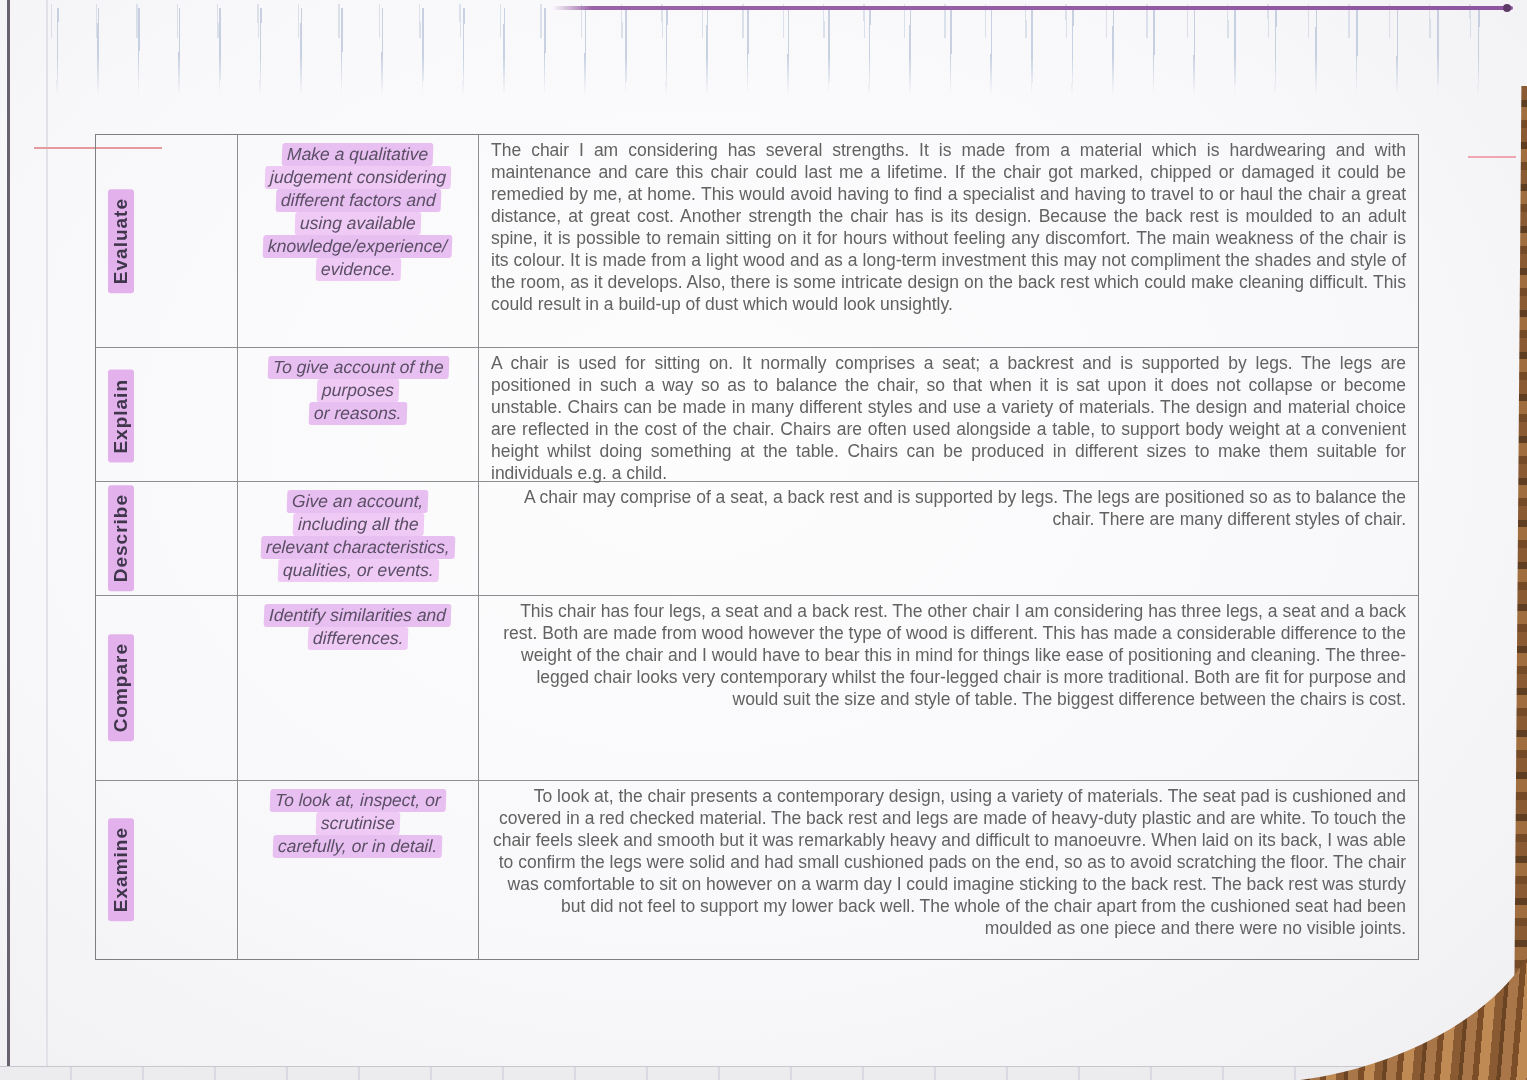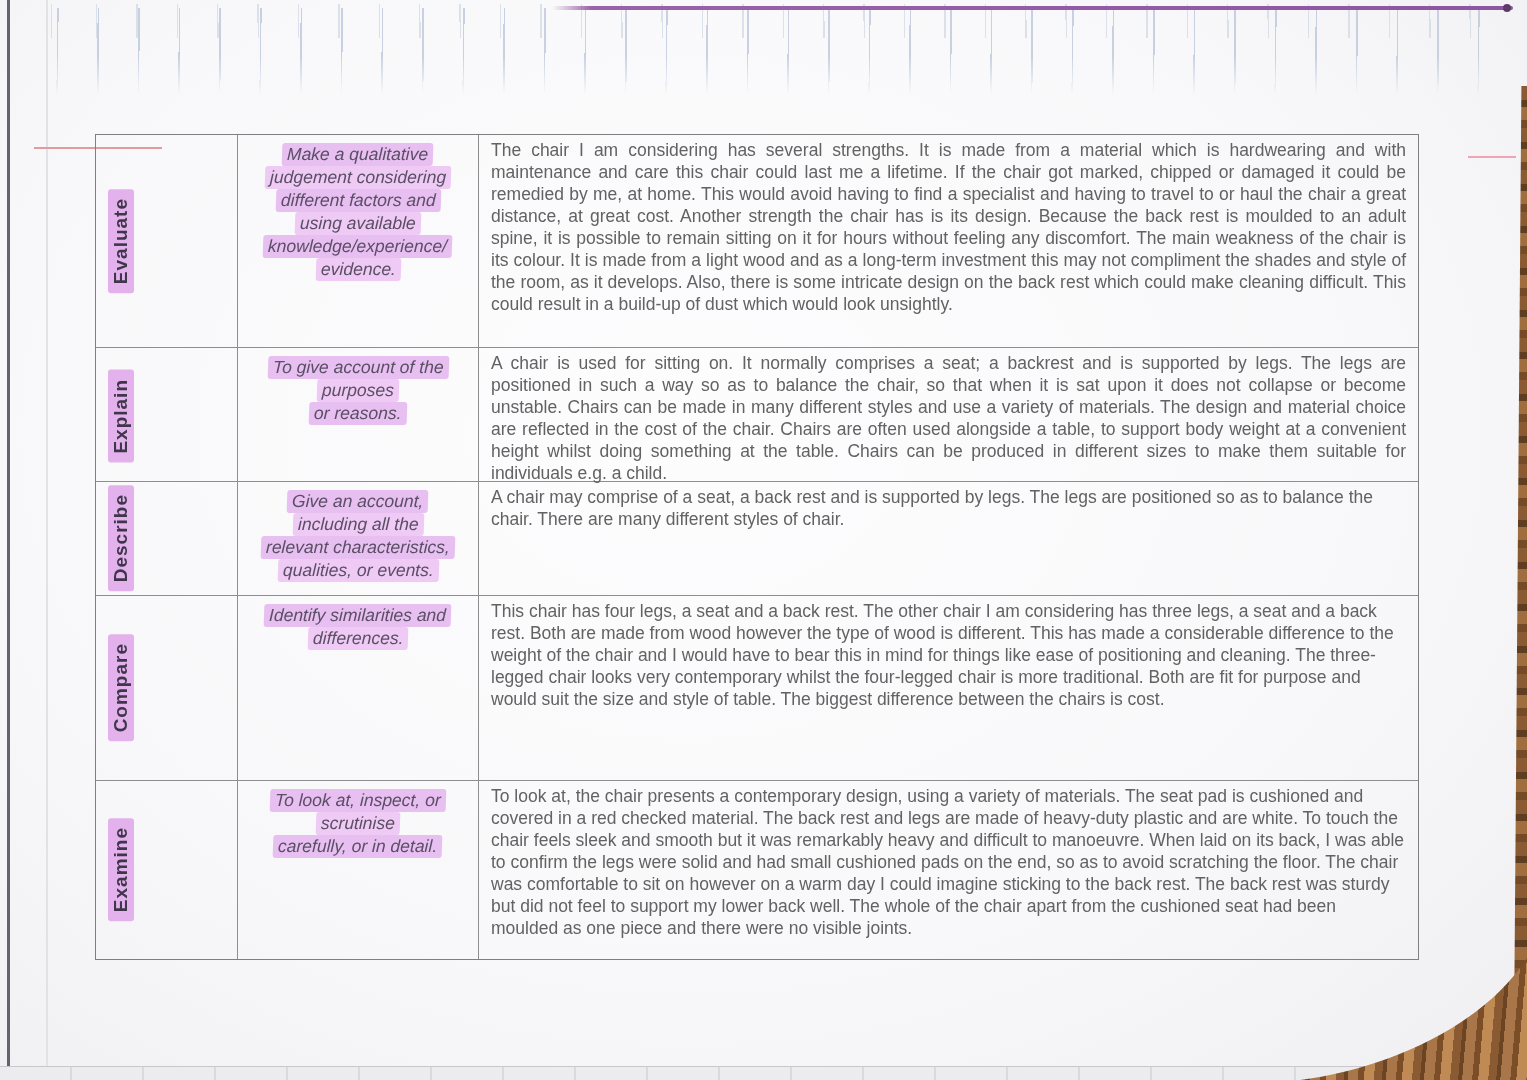--- a/index.html
+++ b/index.html
@@ -105,21 +105,21 @@
     padding:0 5px;
     font-style:italic;font-size:17.5px;color:#5b4f66;
     transform:skewX(-2deg);
   }
   .def-line:nth-child(even) .hl{background:#eecaf4;}
 
   .c-body{
     padding:4px 12px 0 12px;
     color:#626262;font-size:17.5px;line-height:22px;
   }
-  .c-body p{margin:0;}
+  .c-body p{margin:0;text-align:right;}
   .justify p{text-align:justify;}
 </style>
 </head>
 <body>
 
 <div class="photo">
 
   <div class="comb"></div>
   <div class="comb2"></div>
   <div class="top-purple-line"></div>

